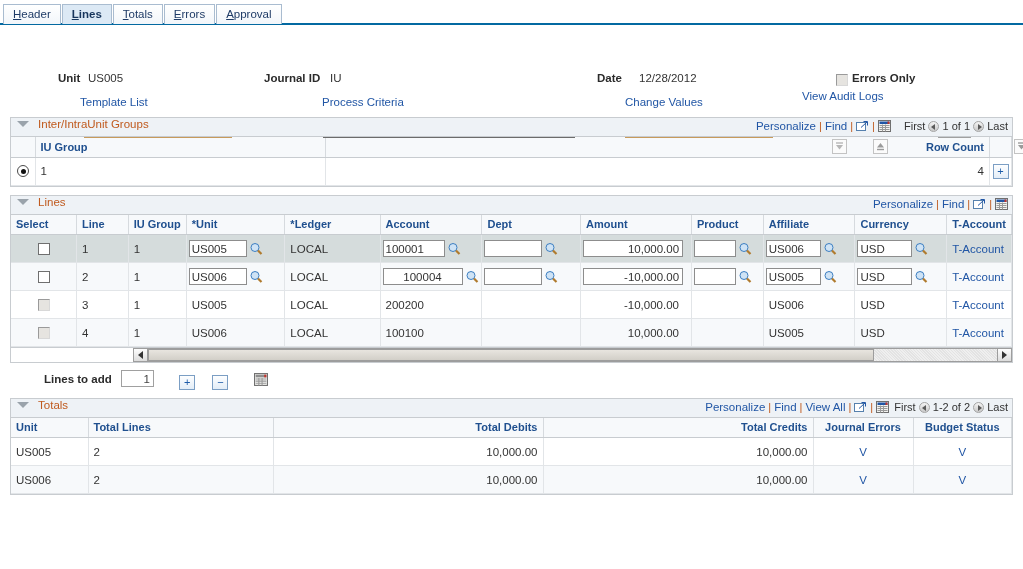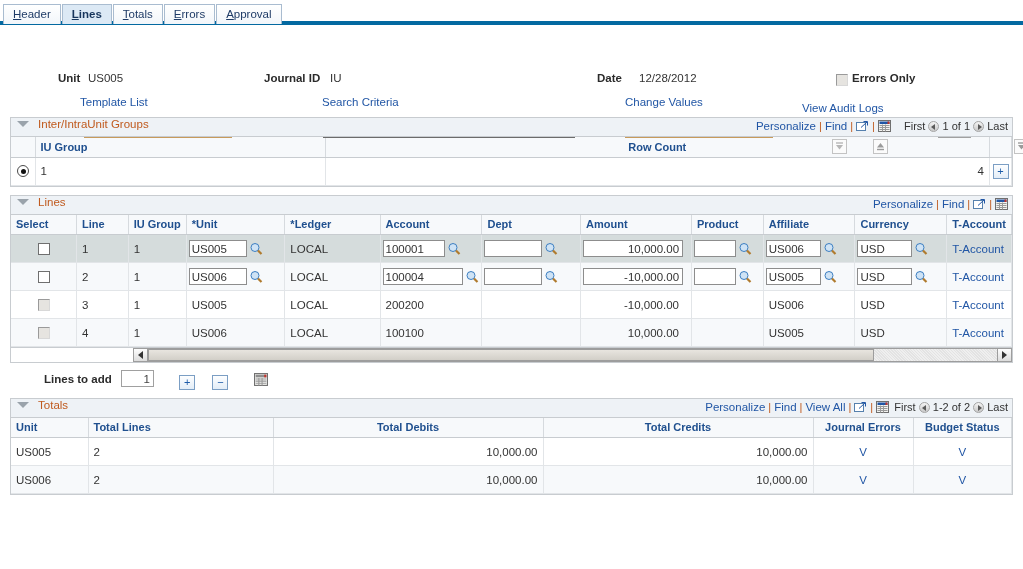--- a/index.html
+++ b/index.html
@@ -11,21 +11,21 @@
     font-size: 11px;
     color: #333333;
     overflow: hidden;
   }
 
   
   .tabbar {
     position: relative;
     height: 22px;
     margin: 3px 0 0 0;
-    border-bottom: 4px solid #0369a1;
+    border-bottom: 2px solid #0369a1;
     padding-left: 3px;
   }
   .tab {
     display: inline-block;
     height: 20px;
     line-height: 19px;
     padding: 0 9px;
     margin-right: 1px;
     border: 1px solid #a9bcd0;
     border-bottom: none;
@@ -196,21 +196,21 @@
     border-right: 1px solid #d6dade;
     border-bottom: 1px solid #c8ccd0;
     color: #20508f;
     font-size: 11px;
     font-weight: bold;
     text-align: left;
     padding: 3px 5px;
     height: 20px;
     white-space: nowrap;
   }
-  table.ps th.r { text-align: center; }
+  table.ps th.r { text-align: right; }
   table.ps td {
     border-right: 1px solid #e2e5e8;
     border-bottom: 1px solid #e2e5e8;
     font-size: 11.5px;
     color: #333;
     padding: 2px 5px;
     height: 28px;
     white-space: nowrap;
   }
   table.ps td.r { text-align: right; }
@@ -292,23 +292,23 @@
   <span class="abs val" style="left:330px; top:47px;">IU</span>
 
   <span class="abs lbl" style="left:597px; top:47px;">Date</span>
   <span class="abs val" style="left:627px; top:47px;margin-left:12px;">12/28/2012</span>
 
   <span class="abs cbdis" style="left:836px; top:49px;"></span>
   <span class="abs lbl" style="left:852px; top:47px;">Errors Only</span>
 
   
   <span class="abs lnk" style="left:80px; top:71px;">Template List</span>
-  <span class="abs lnk" style="left:322px; top:71px;">Search Criteria</span>
+  <span class="abs lnk" style="left:322px; top:71px;">Process Criteria</span>
   <span class="abs lnk" style="left:625px; top:71px;">Change Values</span>
-  <span class="abs lnk" style="left:802px; top:65px;margin-top:12px;">View Audit Logs</span>
+  <span class="abs lnk" style="left:802px; top:65px;">View Audit Logs</span>
 
   
   <span class="abs psbtn" style="left:84px; top:94px; width:148px;">Inter/IntraUnit</span>
 
   <span class="abs lbl" style="left:266px; top:97px;">*Process</span>
   <div class="abs pssel" style="left:323px; top:94px; width:252px;">
     <div class="seltext">Edit Journal</div>
     <div class="arrowbox">
         <span class="car"></span>
       </div>
@@ -479,21 +479,21 @@
 
       <tr class="alt">
         <td style="text-align:center"><span class="cbon"></span></td>
         <td>2</td>
         <td>1</td>
         <td style="padding:2px 2px"><input class="psinput" style="width: 58px;" value="US006"><span class="mag"><svg width="14" height="14" viewBox="0 0 14 14">
                   <circle cx="6" cy="5.5" r="4" fill="#cfe3f5" stroke="#3d7fc1"></circle>
                   <path d="M9 8.5 L12.5 12" stroke="#b07b2e" stroke-width="2.2" fill="none"></path>
                 </svg></span></td>
         <td>LOCAL</td>
-        <td style="padding:2px 2px"><input class="psinput" style="width: 80px;" value="100004"><span class="mag"><svg width="14" height="14" viewBox="0 0 14 14">
+        <td style="padding:2px 2px"><input class="psinput" style="width: 80px; text-align: center;" value="100004"><span class="mag"><svg width="14" height="14" viewBox="0 0 14 14">
                   <circle cx="6" cy="5.5" r="4" fill="#cfe3f5" stroke="#3d7fc1"></circle>
                   <path d="M9 8.5 L12.5 12" stroke="#b07b2e" stroke-width="2.2" fill="none"></path>
                 </svg></span></td>
         <td style="padding:2px 2px"><input class="psinput" style="width: 58px;" value=""><span class="mag"><svg width="14" height="14" viewBox="0 0 14 14">
                   <circle cx="6" cy="5.5" r="4" fill="#cfe3f5" stroke="#3d7fc1"></circle>
                   <path d="M9 8.5 L12.5 12" stroke="#b07b2e" stroke-width="2.2" fill="none"></path>
                 </svg></span></td>
         <td style="padding:2px 2px"><input class="psinput num" style="width: 100px;" value="-10,000.00"></td>
         <td style="padding:2px 2px"><input class="psinput" style="width: 42px;" value=""><span class="mag"><svg width="14" height="14" viewBox="0 0 14 14">
                   <circle cx="6" cy="5.5" r="4" fill="#cfe3f5" stroke="#3d7fc1"></circle>

